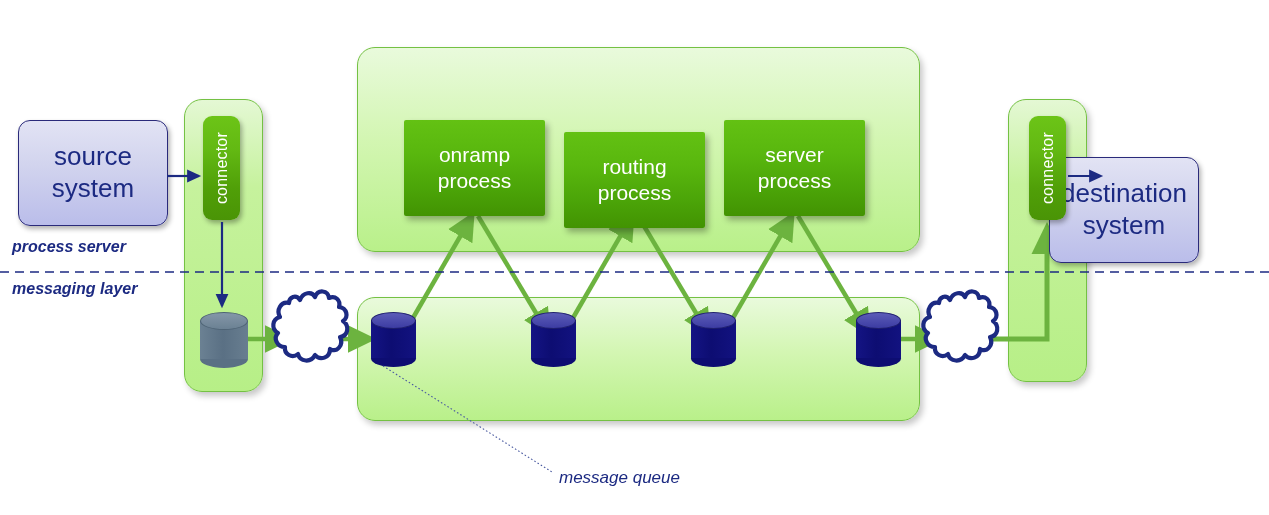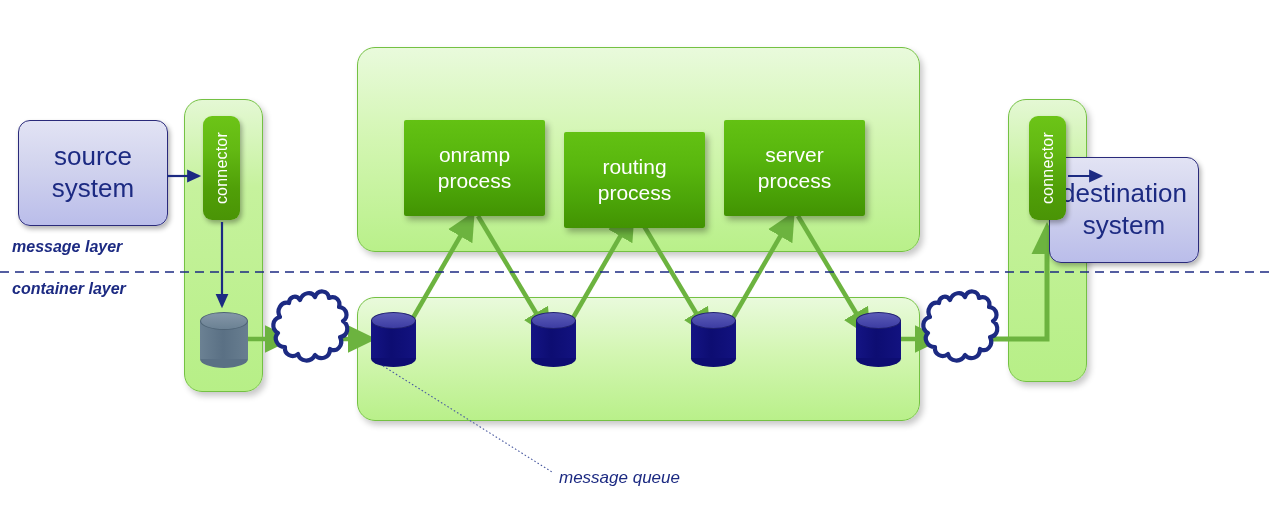--- a/index.html
+++ b/index.html
@@ -303,19 +303,19 @@
 
     <line x1="222" y1="222" x2="222" y2="306" stroke="#1c2a82" stroke-width="2.2" marker-end="url(#nArrow)"></line>
 
     <line x1="1068" y1="176" x2="1101" y2="176" stroke="#1c2a82" stroke-width="2.2" marker-end="url(#nArrow)"></line>
 
     <line x1="0" y1="272" x2="1269" y2="272" stroke="#1c2a82" stroke-width="1.5" stroke-dasharray="9,6"></line>
 
     <line x1="383" y1="366" x2="552" y2="472" stroke="#4a5aa0" stroke-width="1.1" stroke-dasharray="1.6,2.2"></line>
   </svg>
 
-  <div class="abs layer-label" style="left:12px; top:238px;">message layer</div>
-
-  <div class="abs layer-label" style="left:12px; top:280px;">container layer</div>
+  <div class="abs layer-label" style="left:12px; top:238px;">process server</div>
+
+  <div class="abs layer-label" style="left:12px; top:280px;">messaging layer</div>
 
   <div class="abs annot-label" style="left:559px; top:468px;text-align:center;">message queue</div>
 
 </div>
 
 </body></html>

